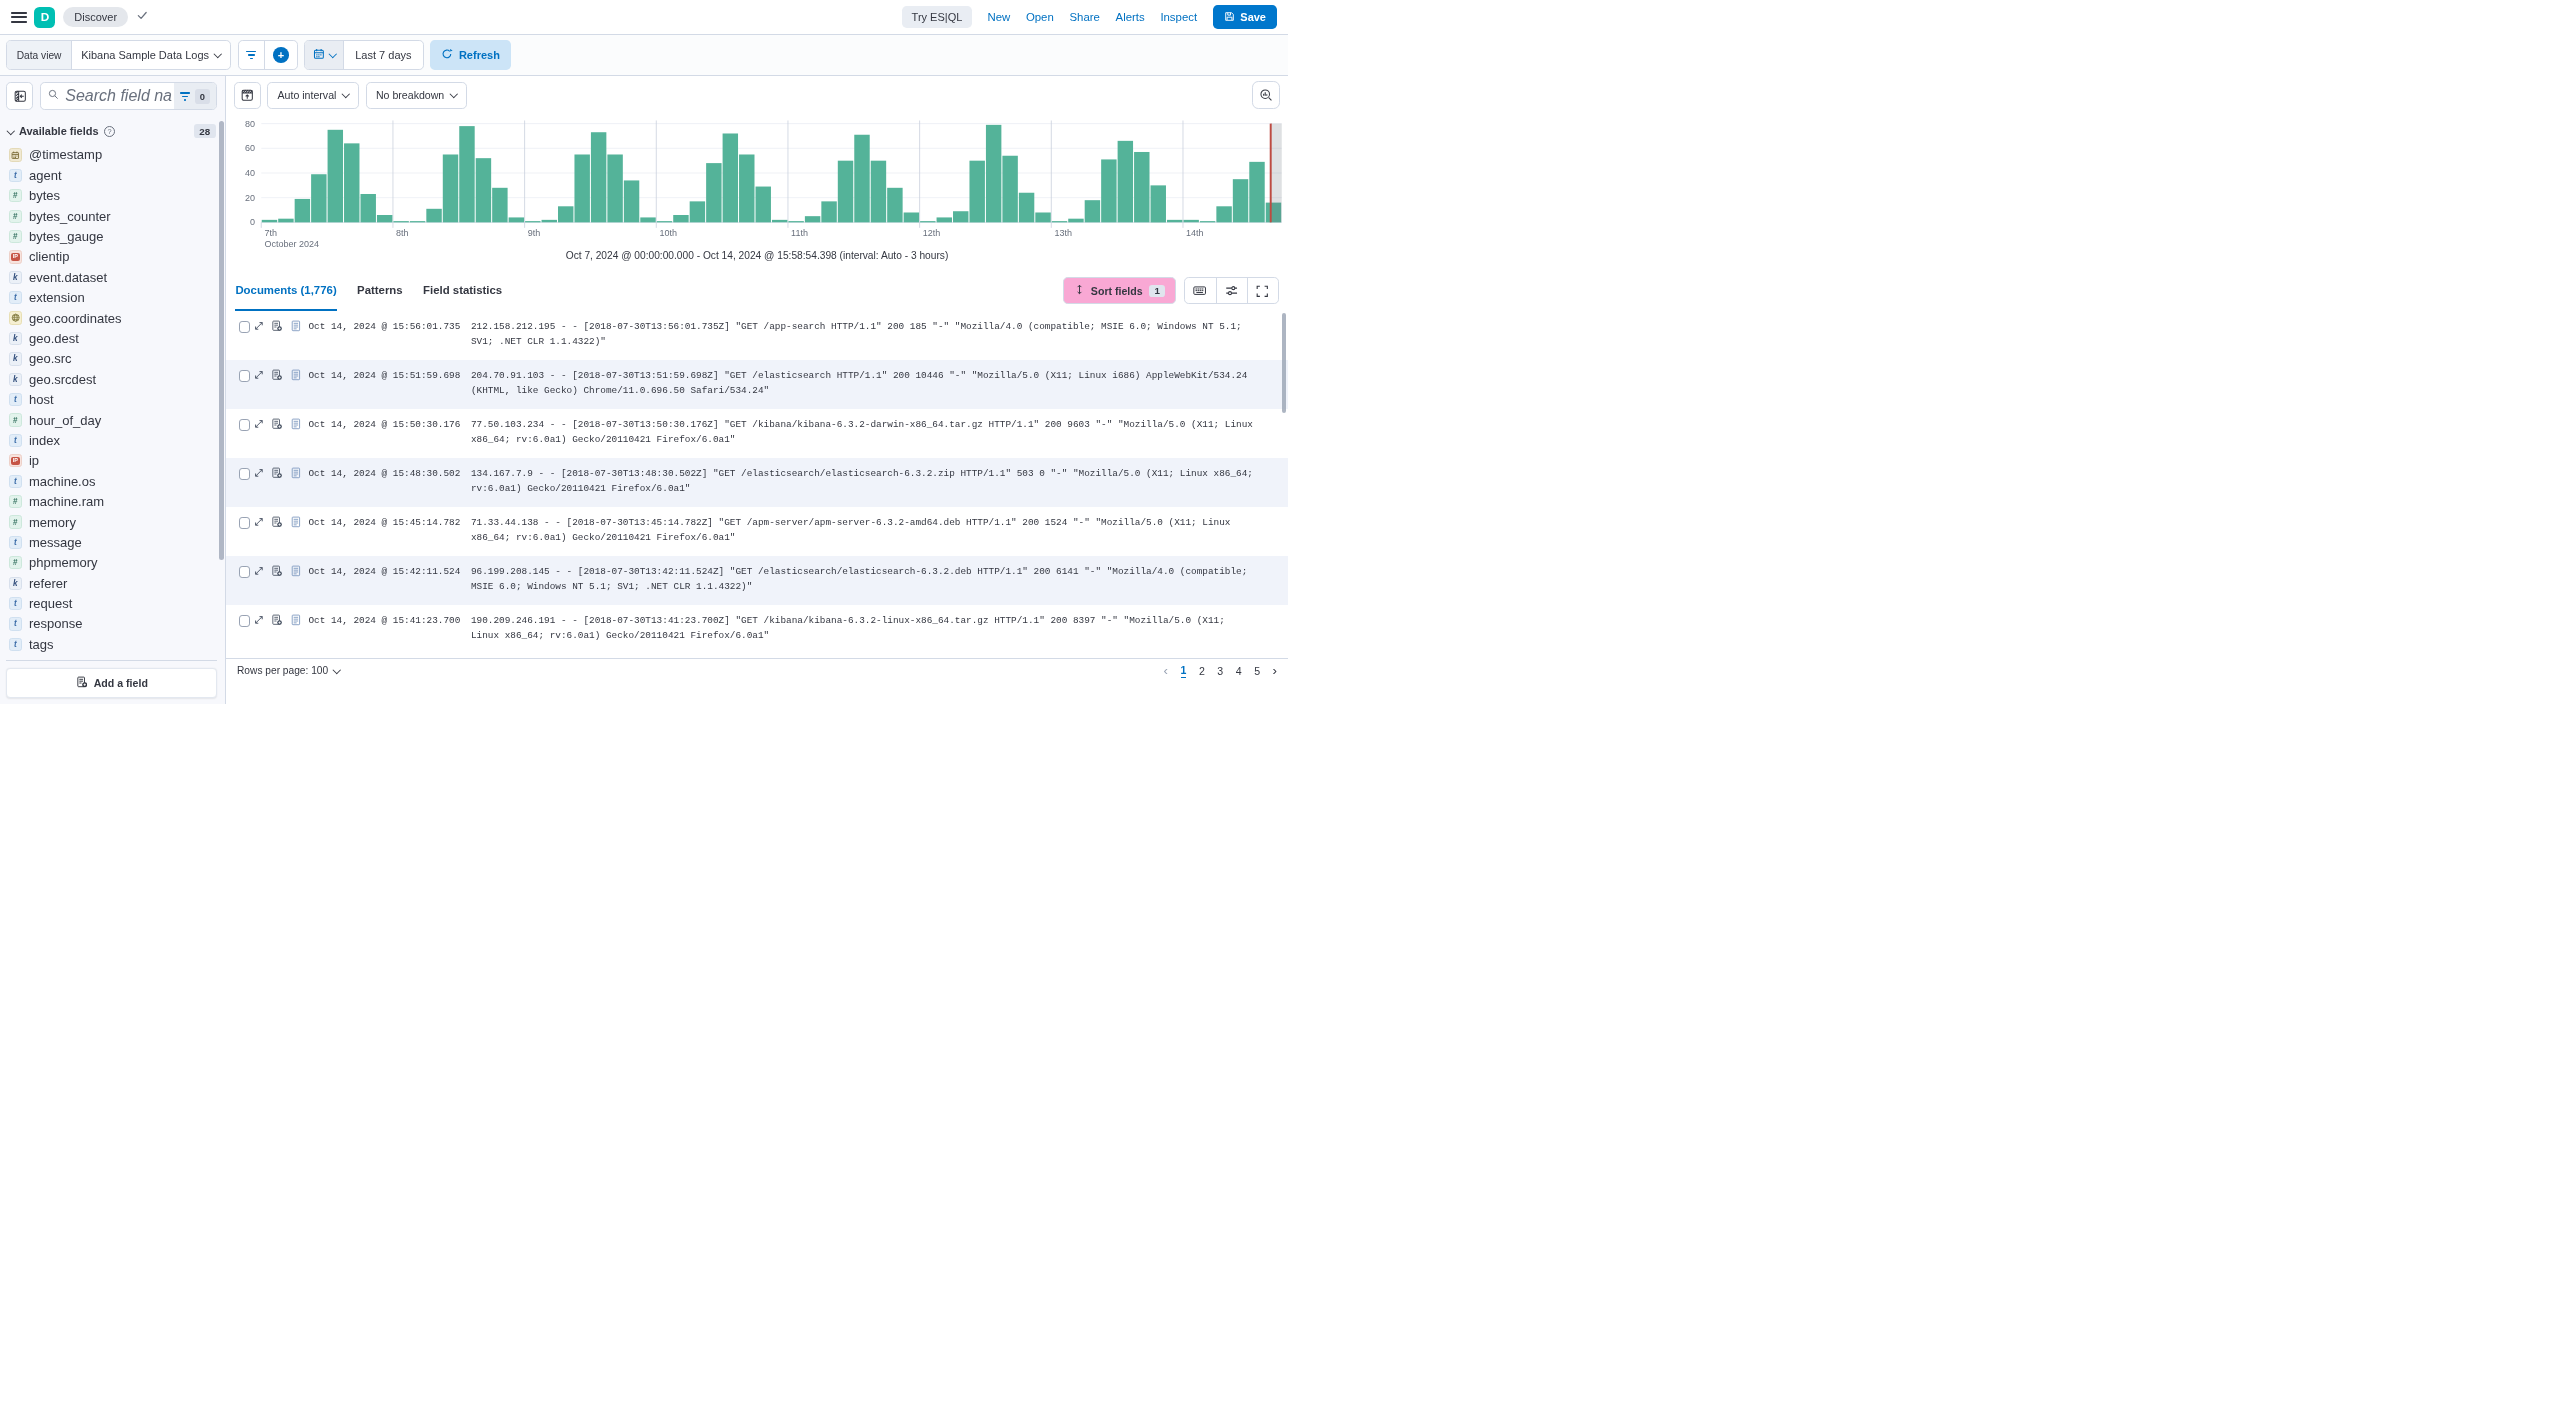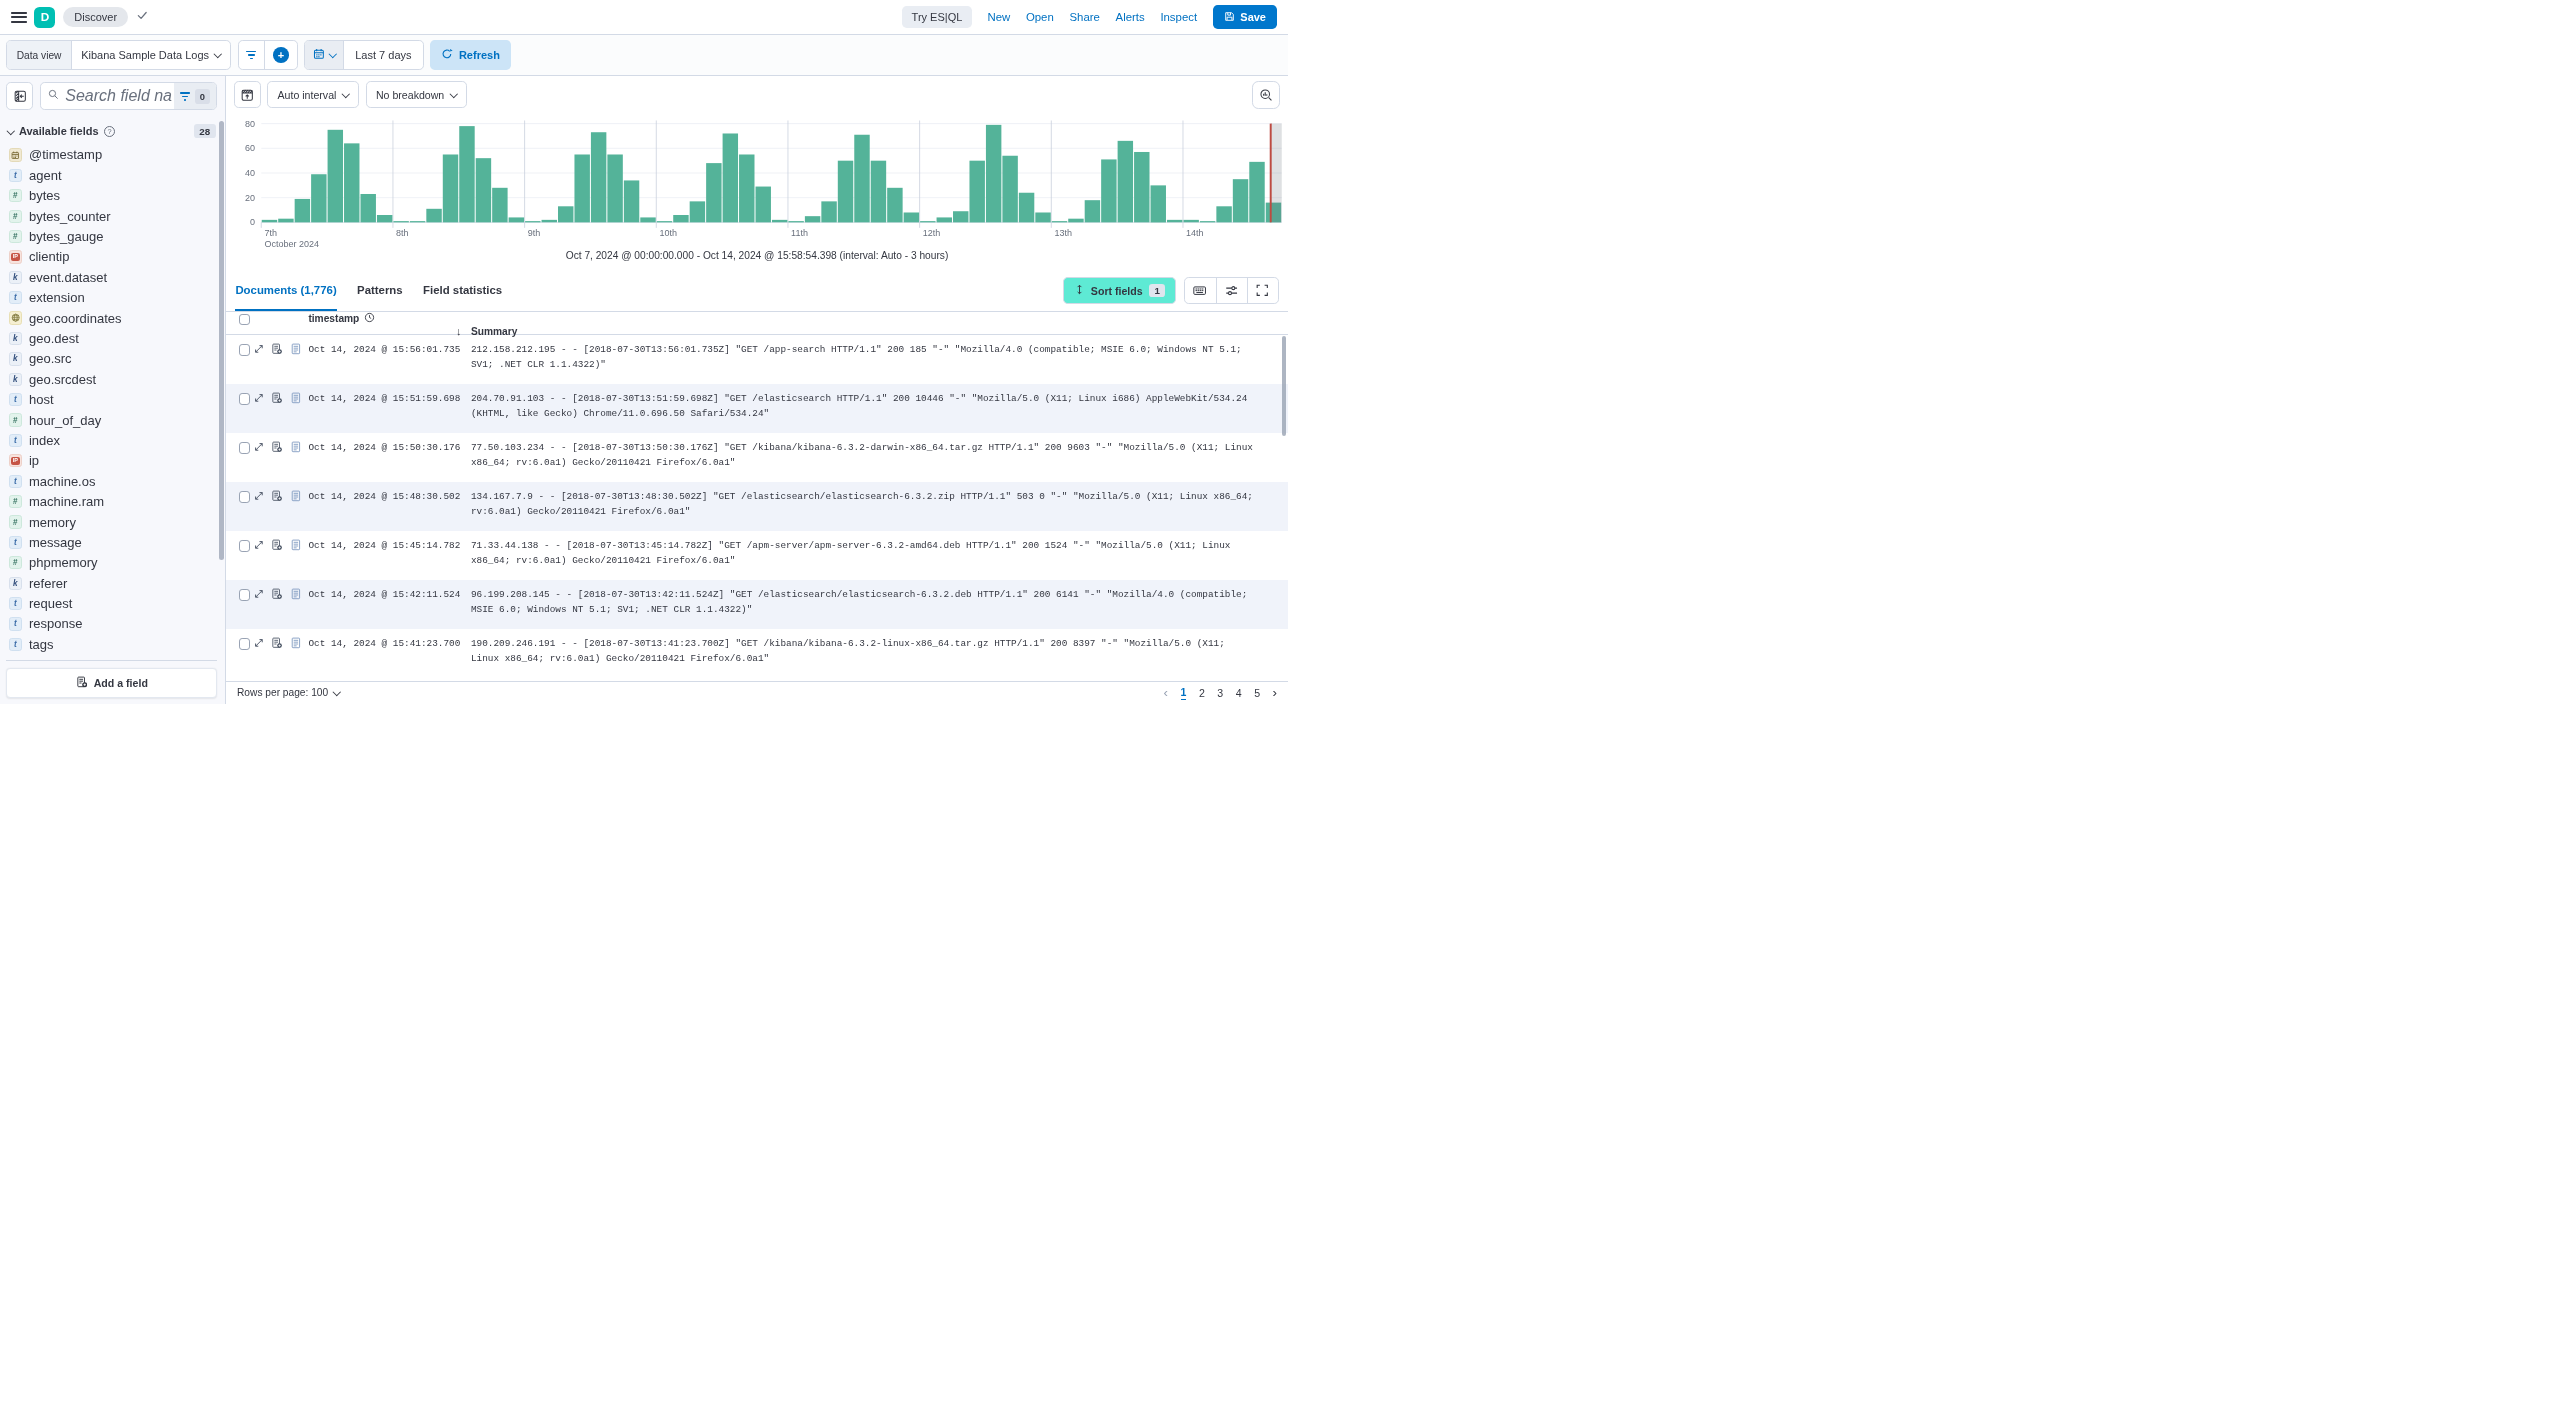--- a/index.html
+++ b/index.html
@@ -71,21 +71,21 @@
   .selbtn{height:27px;border:0.8px solid #D3DAE6;border-radius:4.7px;background:#fff;display:flex;align-items:center;gap:7px;padding:0 9.4px;font-size:10.6px;color:#343741;}
   .lensbtn{margin-left:auto;width:28px;height:28px;border:0.8px solid #D3DAE6;border-radius:6.3px;background:#fff;display:flex;align-items:center;justify-content:center;}
   .chartsvg{height:136px;}
   .axlbl{font-size:11.5px;fill:#69707D;font-family:"Liberation Sans",sans-serif;}
   .chartftr{height:20.4px;text-align:center;font-size:10.2px;color:#343741;}
 
   .tabsrow{height:41px;display:flex;align-items:center;padding:0 9.4px;gap:20.4px;}
   .tab{font-size:11.4px;font-weight:700;color:#343741;height:100%;display:flex;align-items:center;border-bottom:2.4px solid transparent;cursor:pointer;}
   .tab.active{color:#0071C2;border-bottom-color:#0071C2;}
   .tr-right{margin-left:auto;display:flex;align-items:center;gap:7.8px;}
-  .sortbtn{height:27px;border:0.8px solid #D3DAE6;border-radius:4.7px;background:#5eead4;display:flex;align-items:center;gap:6.3px;padding:0 9.4px;font-size:10.6px;font-weight:600;}
+  .sortbtn{height:27px;border:0.8px solid #D3DAE6;border-radius:4.7px;background:#f9a8d4;display:flex;align-items:center;gap:6.3px;padding:0 9.4px;font-size:10.6px;font-weight:600;}
   .sortbadge{background:#E0E5EE;border-radius:3.1px;padding:0.8px 5.5px;font-size:9.8px;}
   .icogrp{display:flex;border:0.8px solid #D3DAE6;border-radius:4.7px;background:#fff;height:27px;overflow:hidden;}
   .icogrp span{width:31px;display:flex;align-items:center;justify-content:center;}
   .icogrp span+span{border-left:0.8px solid #D3DAE6;}
 
   .gridhdr{height:23.5px;border-top:0.8px solid #D3DAE6;border-bottom:0.8px solid #D3DAE6;display:grid;grid-template-columns:12.5px 17px 17px 17px 161px 1fr;column-gap:1.6px;padding:0 7.8px 0 12.5px;align-items:center;font-size:10.2px;font-weight:700;}
   .hdr-ts{grid-column:5;display:flex;align-items:center;gap:4.7px;}
   .hdr-sort{justify-self:end;margin-right:7.8px;font-weight:400;color:#343741;font-size:11px;}
   .rows{height:347px;overflow:hidden;position:relative;}
   .drow{display:grid;grid-template-columns:12.5px 17px 17px 17px 161px 1fr;column-gap:1.6px;padding:7.8px 7.8px 0 12.5px;height:49px;align-items:start;}
@@ -528,34 +528,20 @@
             </span>
             <span>
               <svg width="12.5" height="12.5" viewBox="0 0 16 16" fill="none" stroke="#343741" stroke-width="1.4">
                   <path d="M1.5 5V1.5H5M11 1.5h3.5V5M14.5 11v3.5H11M5 14.5H1.5V11"></path>
                 </svg>
             </span>
           </span>
         </span>
       </div>
 
-      <div class="gridhdr">
-        <span class="cb" style="grid-column:1;"></span>
-        <span class="hdr-ts">
-          <span>timestamp</span>
-          <span>
-            <svg width="11" height="11" viewBox="0 0 16 16" fill="none" stroke="#343741" stroke-width="1.3">
-                <circle cx="8" cy="8" r="6"></circle>
-                <path d="M8 4.5V8l2.4 1.4"></path>
-              </svg>
-          </span>
-        </span>
-        <span class="hdr-sort" style="grid-column:5;justify-self:end;">↓</span>
-        <span style="grid-column:6;">Summary</span>
-      </div>
 
       <div class="rows" id="rows">
           <div class="drow ">
      <span class="cb"></span>
      <span class="ric">
               <svg width="11.8" height="11.8" viewBox="0 0 16 16" fill="none" stroke="#4A5464" stroke-width="1.3">
                 <path d="M3.5 12.5 12.5 3.5M12.5 3.5H8.8M12.5 3.5v3.7M3.5 12.5h3.7M3.5 12.5V8.8"></path>
               </svg>
             </span>
      <span class="ric">

